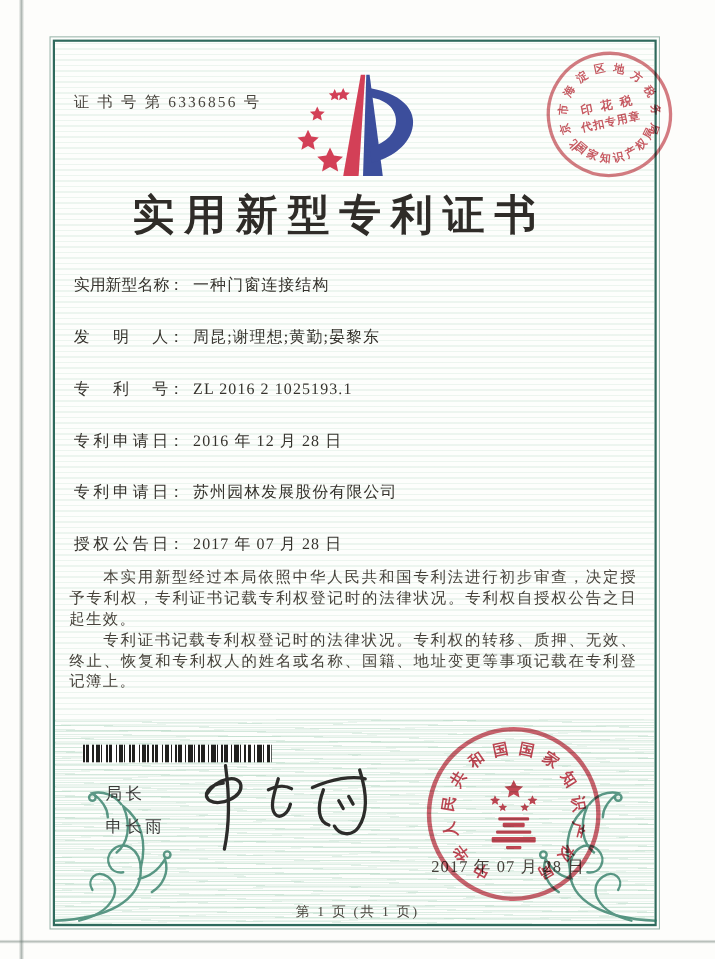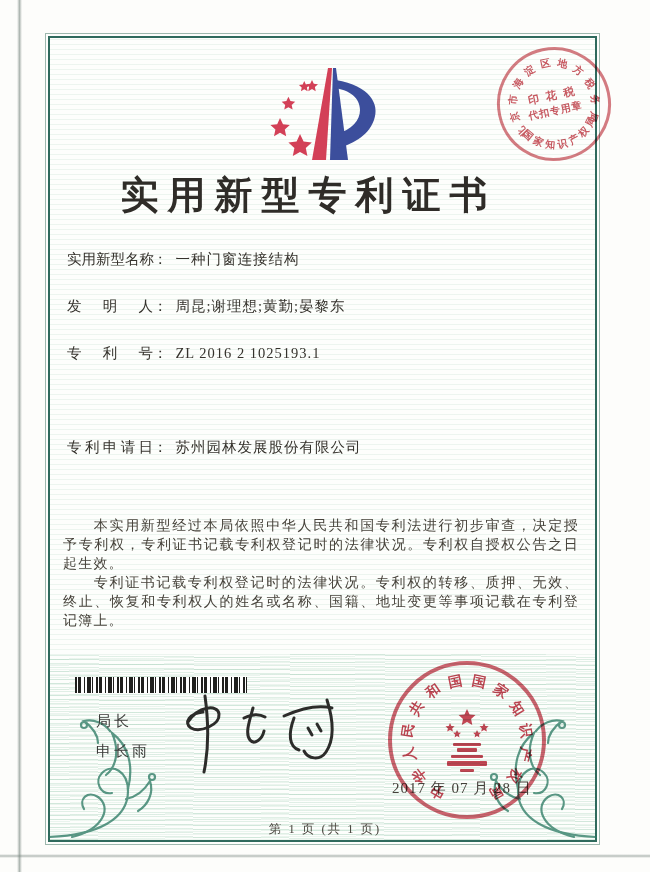--- a/index.html
+++ b/index.html
@@ -115,20 +115,21 @@
       <path d="M118,122 C70,120 40,104 40,76 C40,56 56,48 66,58 C74,66 68,80 56,78"></path>
       <path d="M96,122 C64,114 56,92 70,82 C80,75 90,84 84,94"></path>
       <path d="M40,74 C34,50 40,30 56,18 C48,36 52,52 62,60"></path>
       <path d="M58,16 C64,8 74,4 84,6 C76,12 70,20 70,28"></path>
       <path d="M30,96 C20,90 14,78 18,66 C24,76 32,82 42,84"></path>
       <circle cx="84" cy="10" r="3"></circle>
       <circle cx="16" cy="62" r="3"></circle>
     </g>
   </svg>
 
+  <div class="cert-no">证 书 号 第 6336856 号</div>
 
   <svg class="logo" viewBox="0 0 124 110">
     <g fill="#d34057">
       <path d="M37 22 l2.2 4.6 5 .6 -3.7 3.4 1 4.9 -4.5-2.5 -4.4 2.5 1-4.9 -3.7-3.4 5-.6z" transform="scale(0.75) translate(14,6)"></path>
       <path d="M26 38 l2.6 5.4 5.9 .7 -4.4 4 1.2 5.8 -5.3-2.9 -5.2 2.9 1.2-5.8 -4.4-4 5.9-.7z" transform="scale(0.8) translate(2,8)"></path>
       <path d="M18 58 l3 6.2 6.8 .8 -5 4.6 1.4 6.6 -6.2-3.4 -6 3.4 1.4-6.6 -5-4.6 6.8-.8z" transform="translate(-4,0)"></path>
       <path d="M34 74 l3.6 7.4 8.2 1 -6 5.5 1.6 8 -7.4-4 -7.2 4 1.6-8 -6-5.5 8.2-1z"></path>
       <path d="M44 34 l1.8 3.8 4.2 .5 -3.1 2.8 .8 4.1 -3.7-2.1 -3.7 2.1 .8-4.1 -3.1-2.8 4.2-.5z" transform="translate(2,-14)"></path>
     </g>
 
@@ -170,22 +171,28 @@
 
   <div class="field-row" style="top:250px">
     <span class="field-label">实用新型名称</span><span class="field-colon">：</span><span class="field-value">一种门窗连接结构</span>
   </div>
   <div class="field-row" style="top:297px">
     <span class="field-label">发明人</span><span class="field-colon">：</span><span class="field-value">周昆;谢理想;黄勤;晏黎东</span>
   </div>
   <div class="field-row" style="top:344px">
     <span class="field-label">专利号</span><span class="field-colon">：</span><span class="field-value">ZL 2016 2 1025193.1</span>
   </div>
+  <div class="field-row" style="top:391px">
+    <span class="field-label">专利申请日</span><span class="field-colon">：</span><span class="field-value">2016 年 12 月 28 日</span>
+  </div>
   <div class="field-row" style="top:438px">
     <span class="field-label">专利申请日</span><span class="field-colon">：</span><span class="field-value">苏州园林发展股份有限公司</span>
+  </div>
+  <div class="field-row" style="top:485px">
+    <span class="field-label">授权公告日</span><span class="field-colon">：</span><span class="field-value">2017 年 07 月 28 日</span>
   </div>
 
   <div class="paragraphs">
     <p>本实用新型经过本局依照中华人民共和国专利法进行初步审查，决定授予专利权，专利证书记载专利权登记时的法律状况。专利权自授权公告之日起生效。</p>
     <p>专利证书记载专利权登记时的法律状况。专利权的转移、质押、无效、终止、恢复和专利权人的姓名或名称、国籍、地址变更等事项记载在专利登记簿上。</p>
   </div>
 
   <div class="barcode"></div>
 
   <div class="signer signer-title">局长</div>

